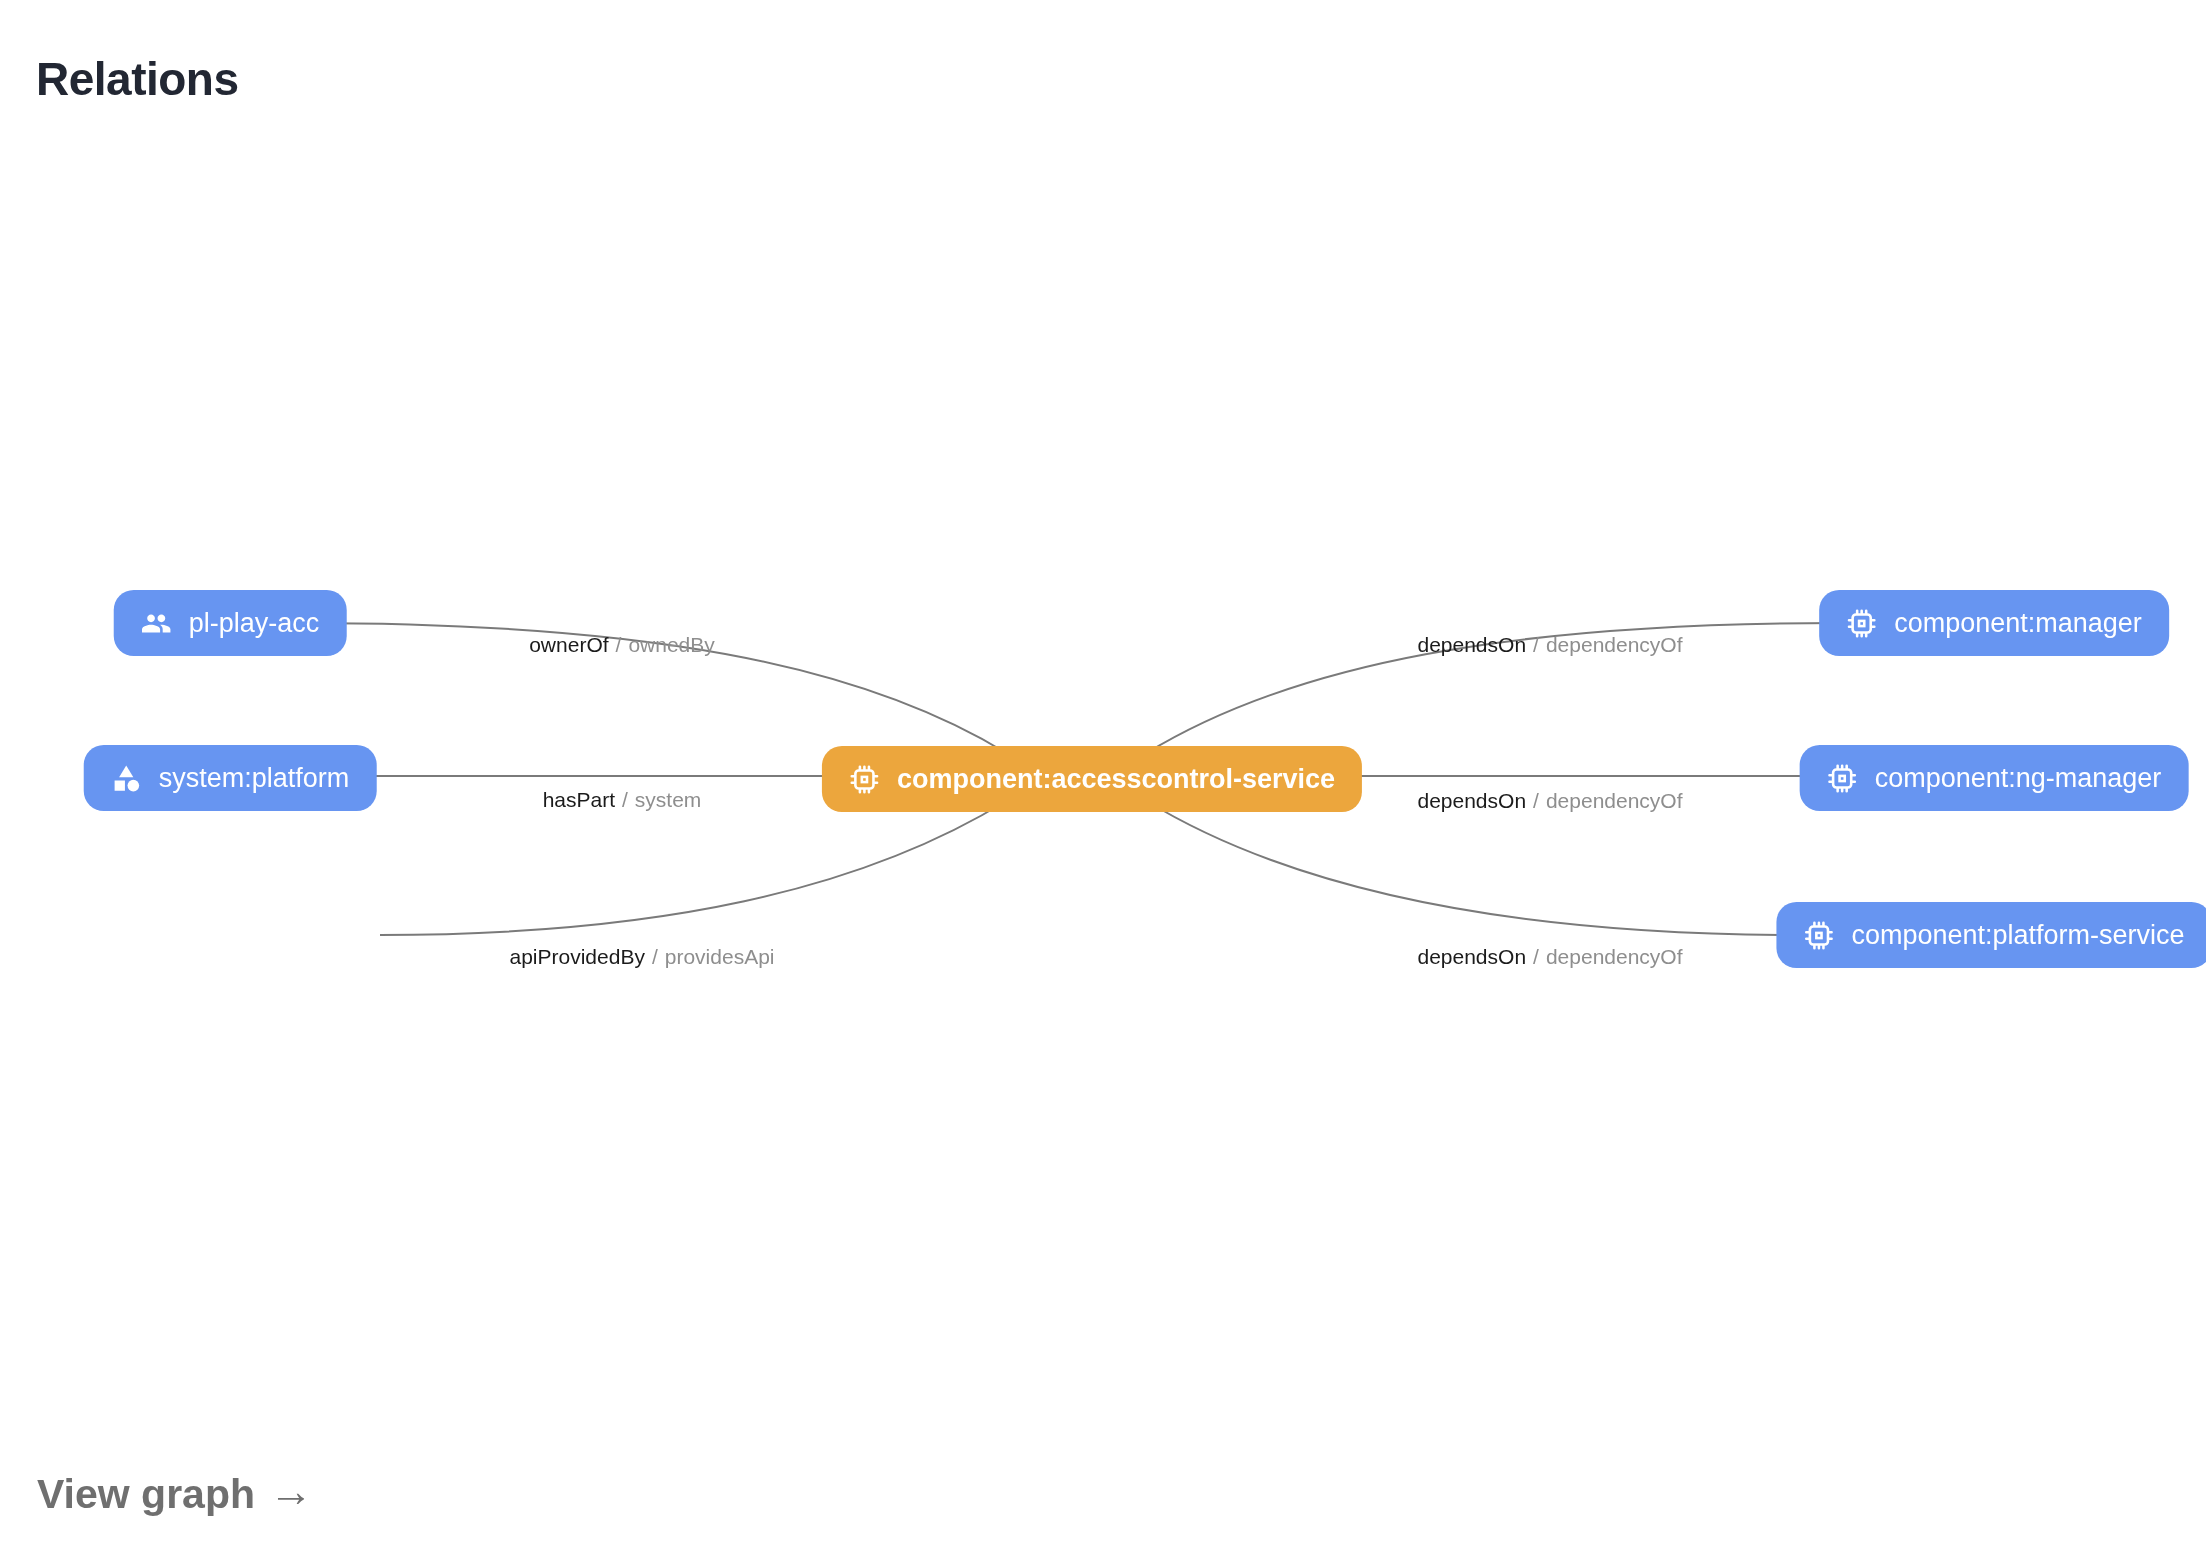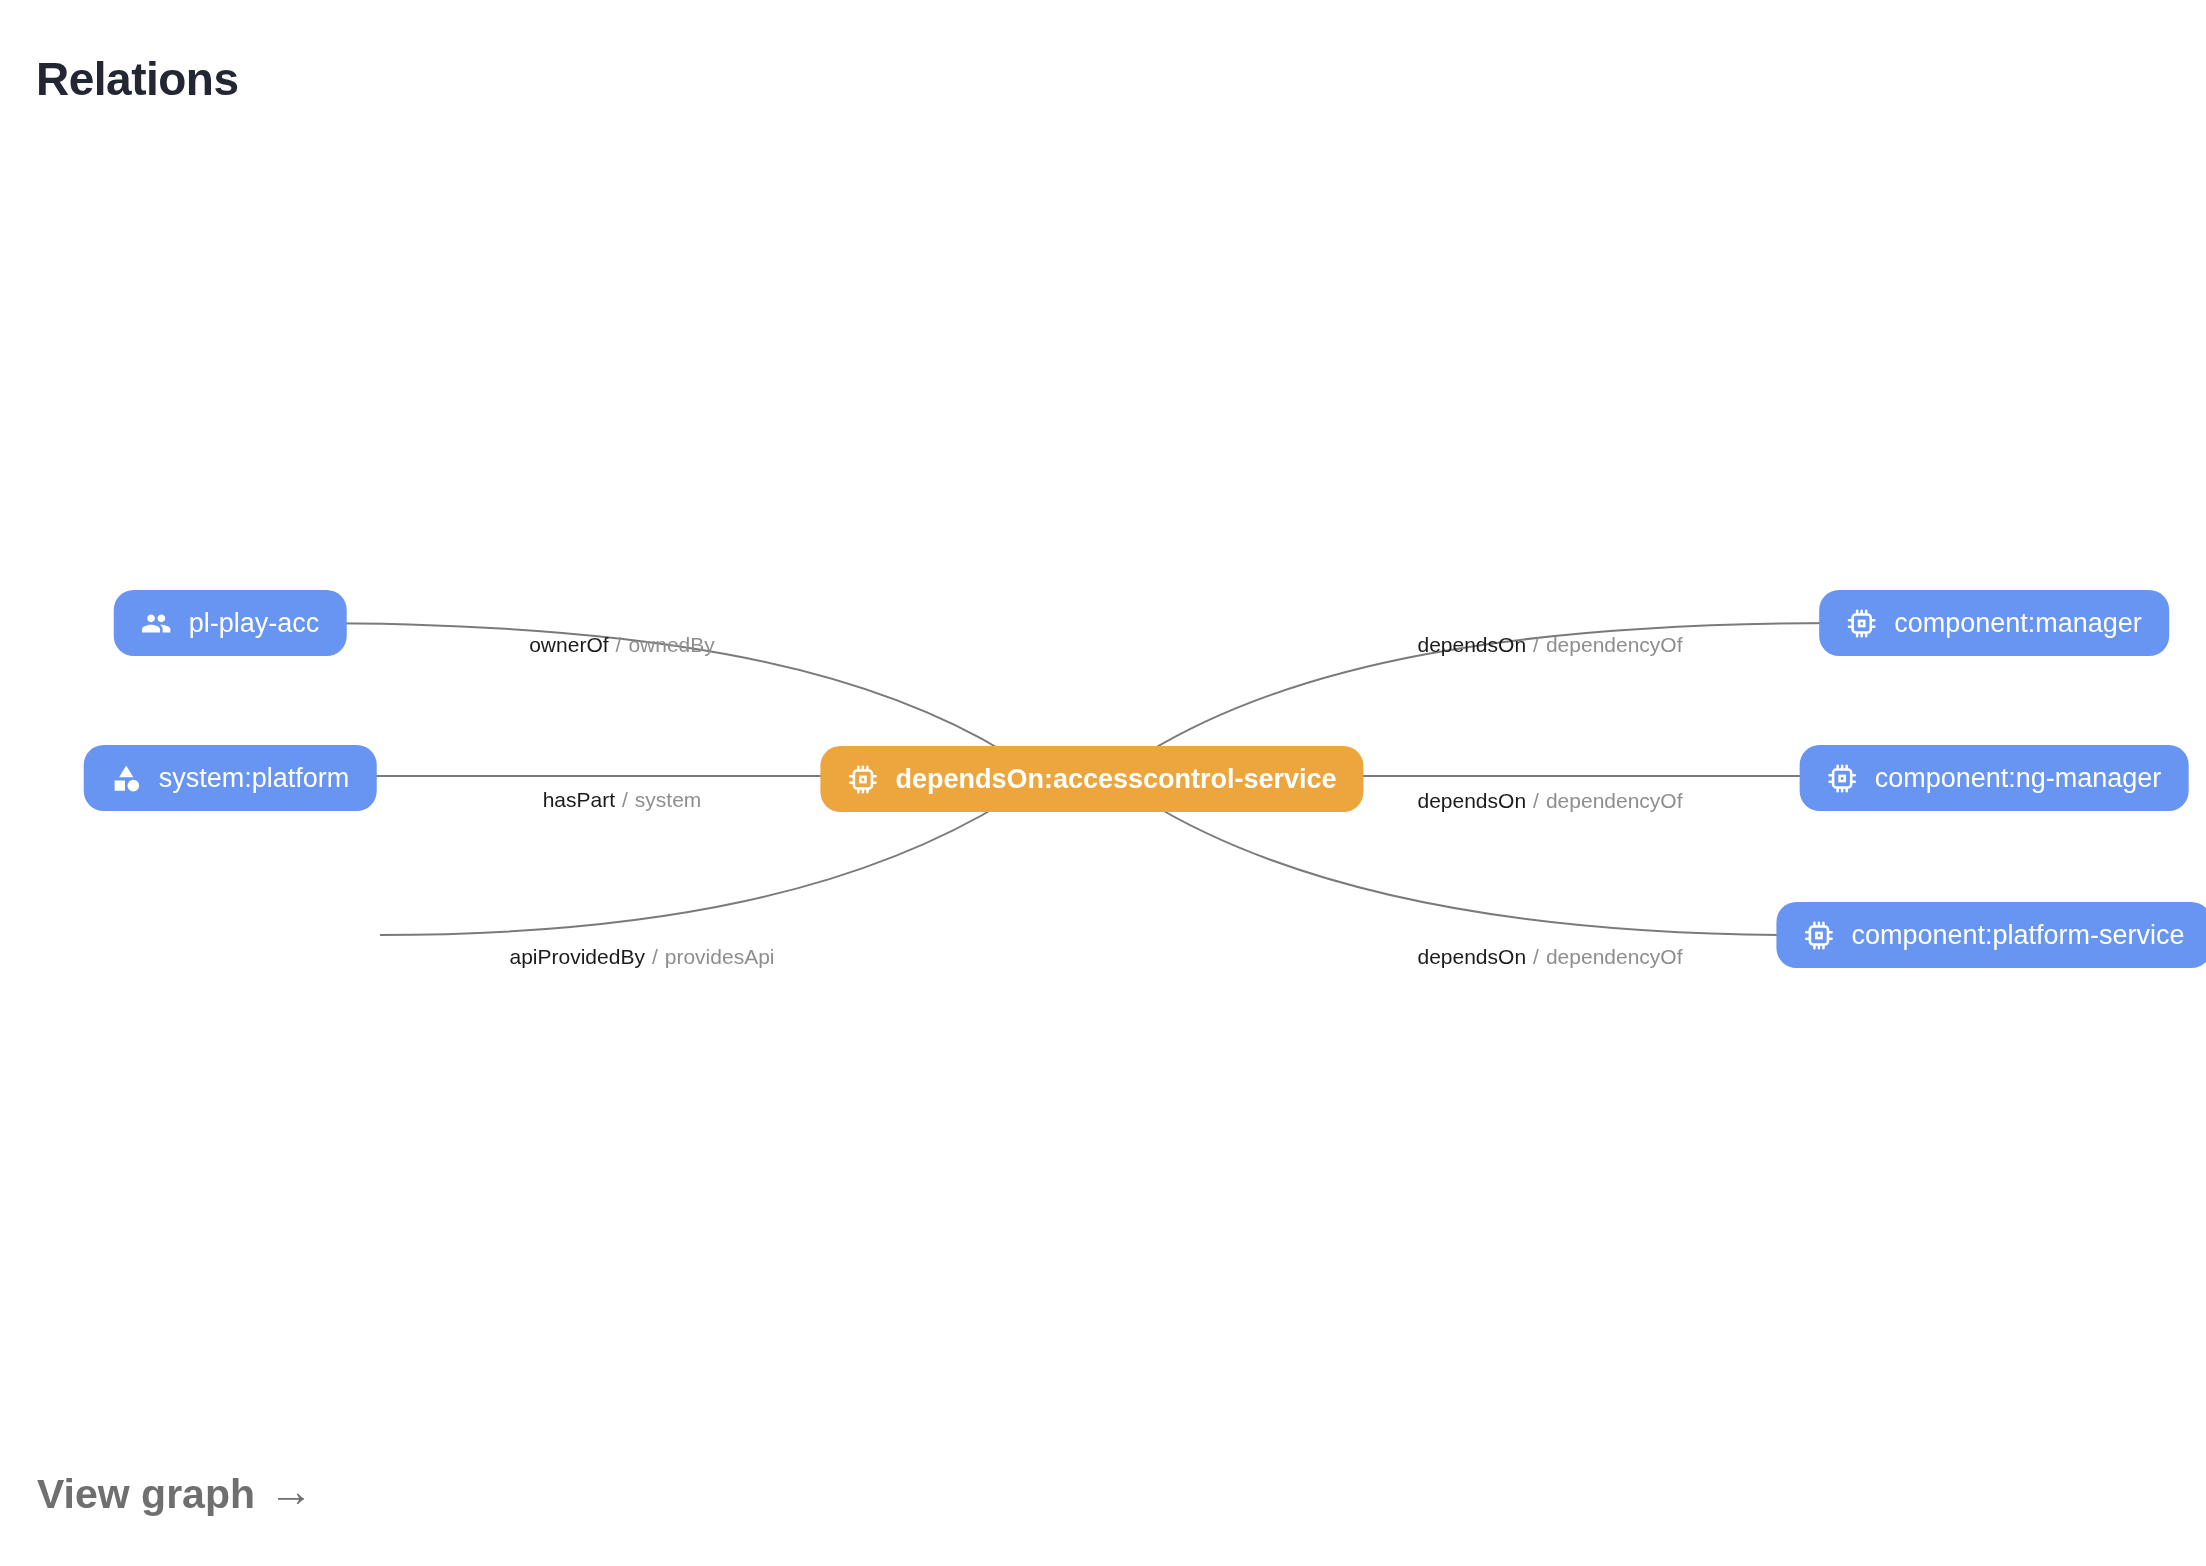--- a/index.html
+++ b/index.html
@@ -94,21 +94,21 @@
 
 
   <div class="node orange" style="left:1076px;top:779px">
     <span class="nicon">
       <svg viewBox="0 0 24 24" fill="none" stroke="#fff" stroke-width="2" stroke-linecap="round">
           <rect x="5" y="5" width="14" height="14" rx="2.5"></rect>
           <rect x="10" y="10" width="4" height="4"></rect>
           <path d="M8.5 2.2v2M12 2.2v2M15.5 2.2v2M8.5 19.8v2M12 19.8v2M15.5 19.8v2M2.2 9.5h2M2.2 14.5h2M19.8 9.5h2M19.8 14.5h2"></path>
         </svg>
     </span>
-    <span class="nlabel">dependsOn:accesscontrol-service</span>
+    <span class="nlabel">component:accesscontrol-service</span>
   </div>
 
   <div class="node blue" style="left:1978px;top:623px">
     <span class="nicon">
       <svg viewBox="0 0 24 24" fill="none" stroke="#fff" stroke-width="2" stroke-linecap="round">
           <rect x="5" y="5" width="14" height="14" rx="2.5"></rect>
           <rect x="10" y="10" width="4" height="4"></rect>
           <path d="M8.5 2.2v2M12 2.2v2M15.5 2.2v2M8.5 19.8v2M12 19.8v2M15.5 19.8v2M2.2 9.5h2M2.2 14.5h2M19.8 9.5h2M19.8 14.5h2"></path>
         </svg>
     </span>

